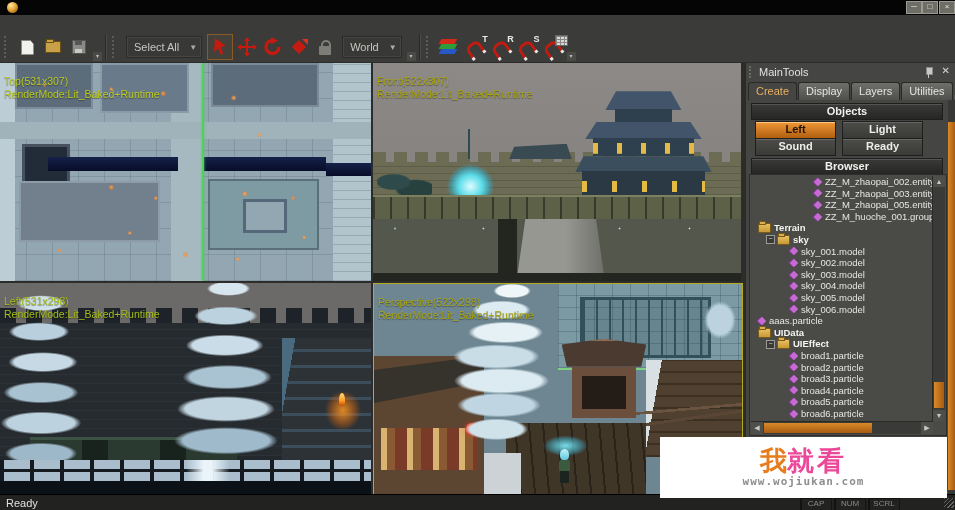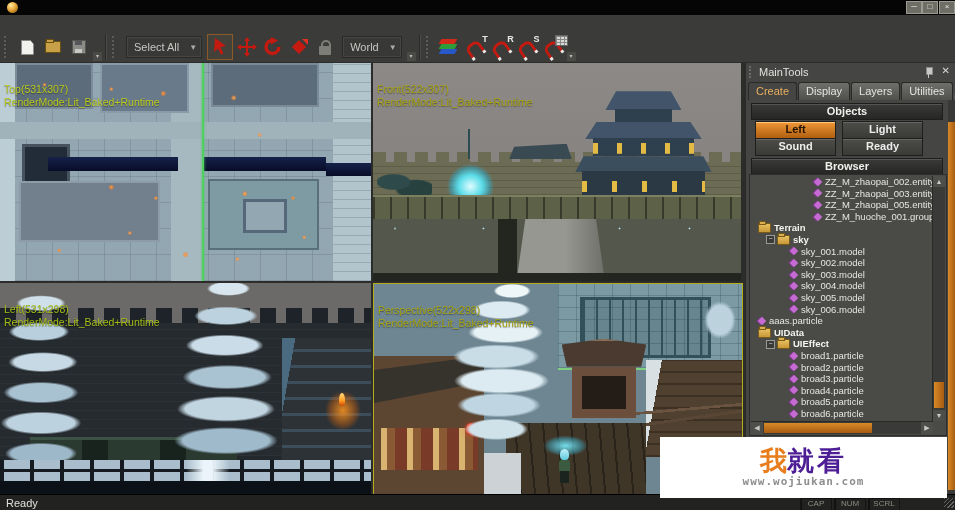--- a/index.html
+++ b/index.html
@@ -62,21 +62,21 @@
   
   .tsvg{width:20px;height:20px;display:block;}
 
   
   #workspace{left:0;top:62px;width:955px;height:432px;background:#2c2c2a;}
   .viewport{position:absolute;overflow:hidden;cursor:crosshair;}
   #vp-top{left:0;top:63px;width:371px;height:218px;background:#93a7b2;}
   #vp-front{left:373px;top:63px;width:368px;height:218px;background:#898684;}
   #vp-left{left:0;top:283px;width:371px;height:211px;background:#23282c;}
   #vp-persp{left:373px;top:283px;width:368px;height:211px;background:#6d8692;border:1px solid #b5ad1e;}
-  .vp-label{position:absolute;left:4px;top:20px;z-index:9;line-height:13px;font-size:10.5px;
+  .vp-label{position:absolute;left:4px;top:12px;z-index:9;line-height:13px;font-size:10.5px;
     text-shadow:0 1px 1px rgba(0,0,0,.4);pointer-events:none;}
   #vp-top .vp-label{color:#bACB1e;color:#bacb1e;}
   #vp-front .vp-label{color:#a8a412;}
   #vp-left .vp-label{color:#a4be16;}
   #vp-persp .vp-label{color:#a8a412;}
   .layer{position:absolute;pointer-events:none;}
 
   
   .t-base{inset:0;background-image:
     repeating-linear-gradient(90deg,rgba(25,38,48,.14) 0 1px,transparent 1px 26px),
@@ -292,21 +292,21 @@
   #tree-hscroll{position:absolute;left:1px;bottom:1px;width:182px;height:12px;background:#3a3a38;border-top:1px solid #2a2a28;}
   #tree-hscroll .arr{position:absolute;top:0;width:12px;height:12px;color:#c8c8c4;font-size:7px;
     text-align:center;line-height:12px;background:#4e4e4a;cursor:pointer;}
   #tha-l{left:0;} #tha-r{right:0;}
   #tree-hthumb{position:absolute;left:13px;top:1px;width:108px;height:10px;background:linear-gradient(#d88a28,#a85c10);}
 
   
   #watermark{left:660px;top:437px;width:287px;height:61px;background:#fff;z-index:50;
     display:flex;flex-direction:column;align-items:center;justify-content:center;}
   #wm-line1{font-size:27px;font-weight:bold;line-height:28px;font-family:"DejaVu Sans",sans-serif;}
-  #wm-accent{color:#e87d1e;} #wm-rest{color:#4c1d95;letter-spacing:3px;}
+  #wm-accent{color:#e87d1e;} #wm-rest{color:#ec4899;letter-spacing:3px;}
   #wm-url{font-size:11px;font-weight:bold;color:#8f8f8f;letter-spacing:1px;
     font-family:"DejaVu Sans Mono",monospace;}
 
   
   #statusbar{left:0;top:494px;width:955px;height:16px;background:#222220;border-top:1px solid #000;}
   #status-msg{position:absolute;left:6px;top:2px;color:#e0e0dc;font-size:11px;}
   .statpane{position:absolute;top:2px;width:30px;height:12px;border:1px solid #141412;
     box-shadow:inset 1px 1px 0 rgba(0,0,0,.5),0 1px 0 #3a3a38;color:#8a8a86;font-size:8px;
     text-align:center;line-height:12px;}
   #sp-cap{left:800px;} #sp-num{left:834px;} #sp-scrl{left:868px;}

